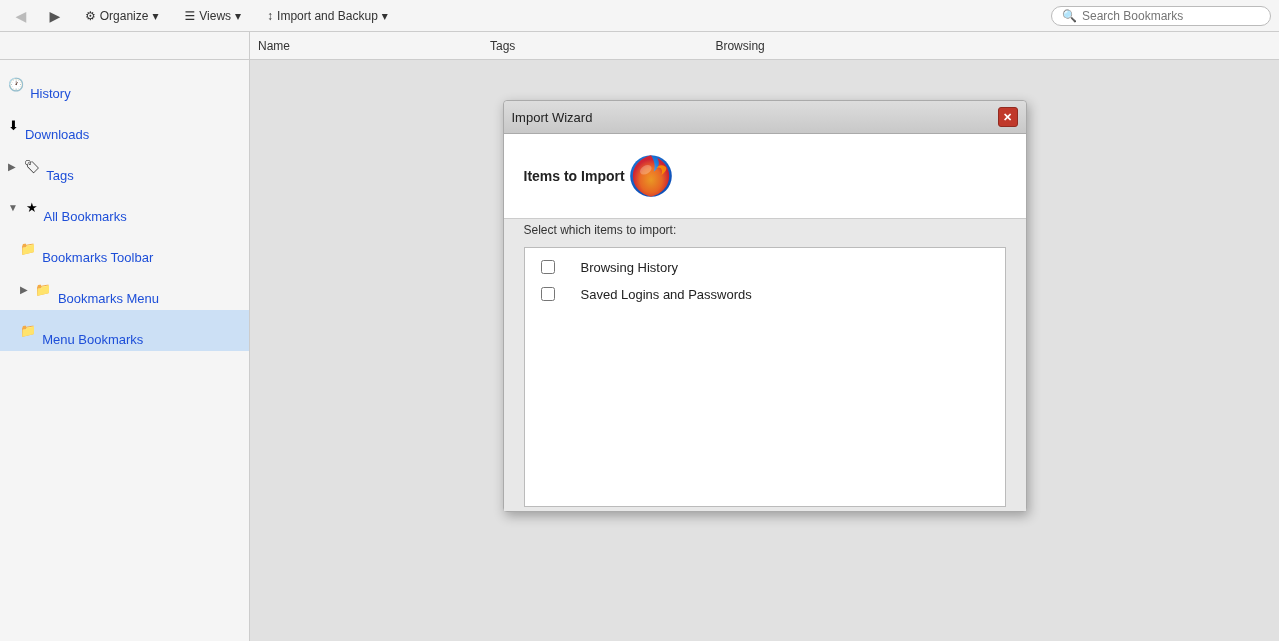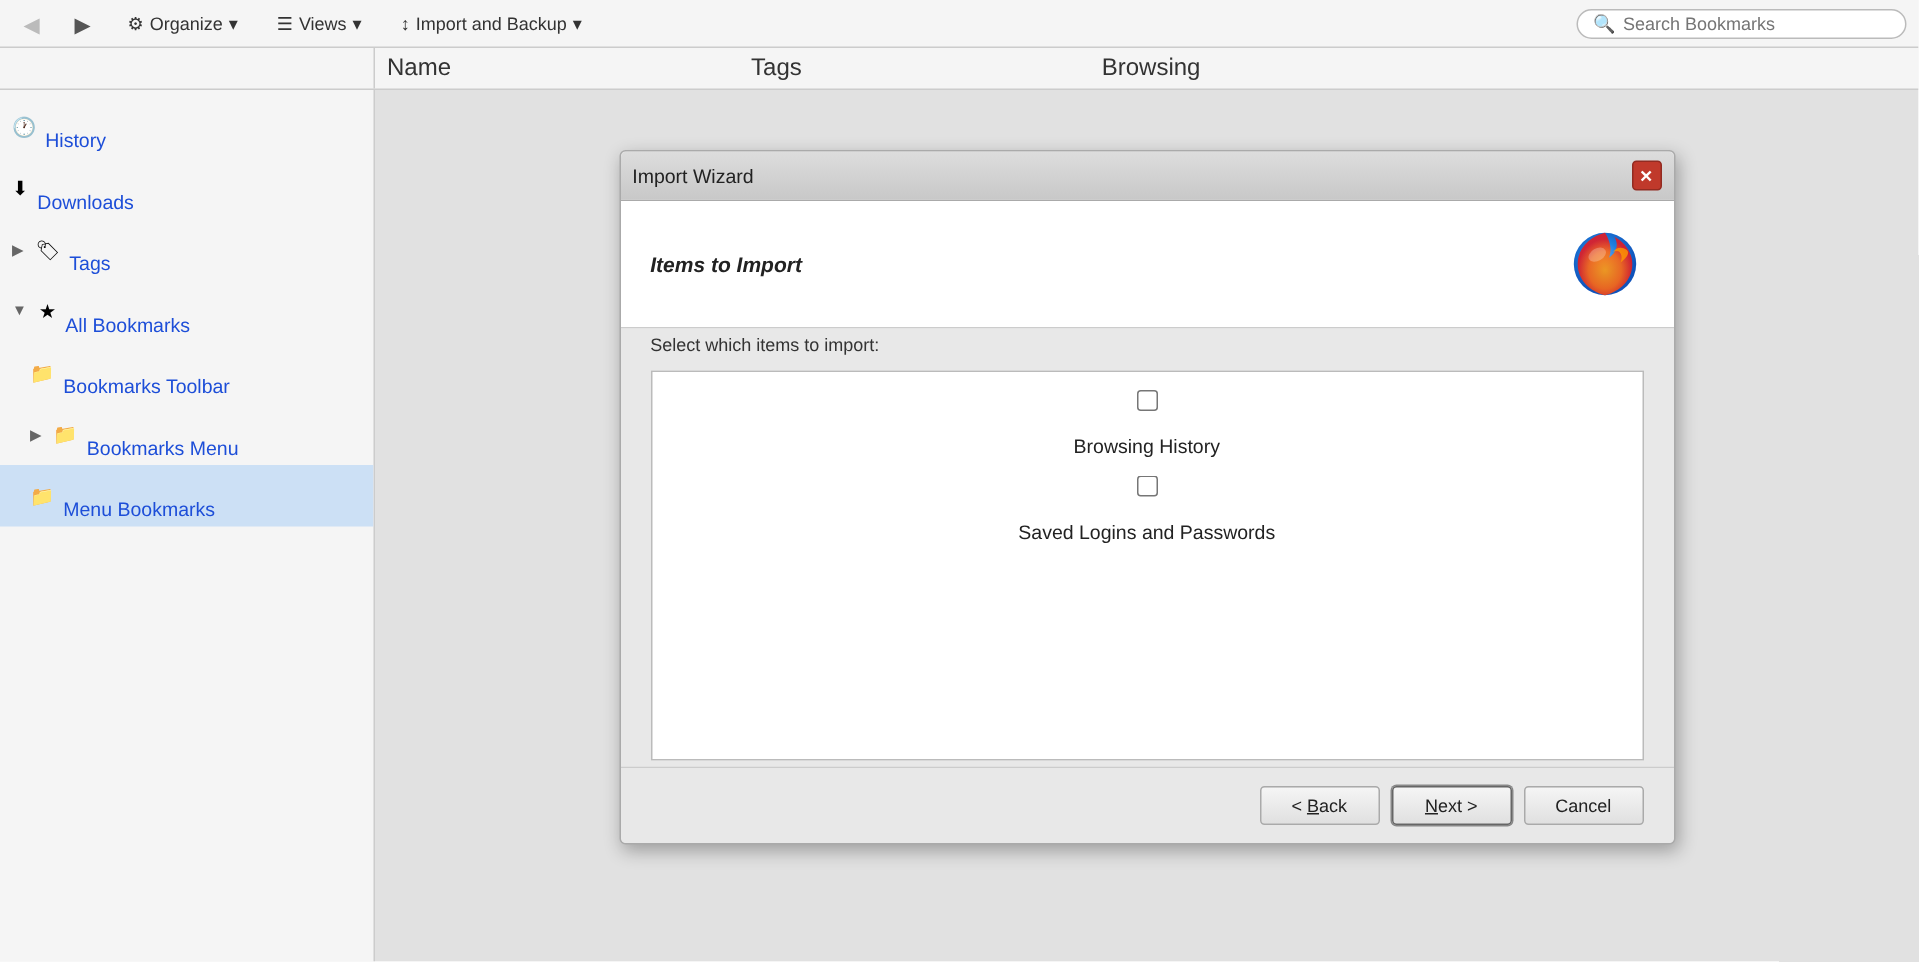--- a/index.html
+++ b/index.html
@@ -95,21 +95,21 @@
       height: 100%;
     }
     .col-headers-right {
       display: flex;
       flex: 1;
       padding-left: 8px;
       align-items: center;
       gap: 200px;
     }
     .col-header {
-      font-size: 16px;
+      font-size: 12px;
       color: #333;
     }
 
     
     .sidebar {
       width: 250px;
       background: #f5f5f5;
       border-right: 1px solid #ccc;
       overflow-y: auto;
       padding: 4px 0;
@@ -159,21 +159,21 @@
       justify-content: center;
       padding-top: 40px;
       z-index: 10;
     }
 
     
     .dialog {
       background: #e8e8e8;
       border: 1px solid #aaa;
       border-radius: 4px;
-      width: 704px;
+      width: 524px;
       box-shadow: 2px 4px 12px rgba(0,0,0,0.3);
     }
     .dialog-titlebar {
       display: flex;
       align-items: center;
       justify-content: space-between;
       background: linear-gradient(to bottom, #ddd, #c8c8c8);
       border-bottom: 1px solid #aaa;
       padding: 6px 8px;
       border-radius: 4px 4px 0 0;
@@ -197,24 +197,22 @@
       font-size: 11px;
       font-weight: bold;
     }
 
     
     .dialog-header {
       background: white;
       padding: 16px 20px;
       display: flex;
       align-items: center;
-      justify-content: space-between;
       border-bottom: 1px solid #ccc;
       min-height: 80px;
-      font-style: italic;
     }
     .dialog-header-title {
       font-size: 14px;
       font-weight: bold;
       color: #222;
     }
     .firefox-logo {
       width: 52px;
       height: 52px;
     }
@@ -235,23 +233,21 @@
       background: white;
       border: 1px solid #bbb;
       padding: 12px 16px;
       display: flex;
       flex-direction: column;
       gap: 12px;
       min-height: 260px;
     }
     .checkbox-item {
       display: flex;
-      align-items: center;
-      gap: 16px;
-      flex-direction: column;
+      gap: 26px;
     }
     .checkbox-item input[type="checkbox"] {
       width: 14px;
       height: 14px;
       cursor: pointer;
       accent-color: #0078d4;
     }
     .checkbox-item label {
       font-size: 13px;
       color: #222;
@@ -420,35 +416,20 @@
 
             <div class="checkbox-item">
               <input type="checkbox" id="cb-saved-logins" style="">
               <label for="cb-saved-logins">Saved Logins and Passwords</label>
             </div>
 
 
           </div>
         </div>
 
-        <div class="dialog-footer">
-          <button class="dialog-btn">
-            <span>
-              &lt; <span class="underline">B</span>ack
-            </span>
-          </button>
-          <button class="dialog-btn focused">
-            <span>
-              <span class="underline">N</span>ext &gt;
-            </span>
-          </button>
-          <button class="dialog-btn">
-            <span>Cancel</span>
-          </button>
-        </div>
 
       </div>
 
     </div>
 
   </div>
 
 </div>
 
 </body></html>

